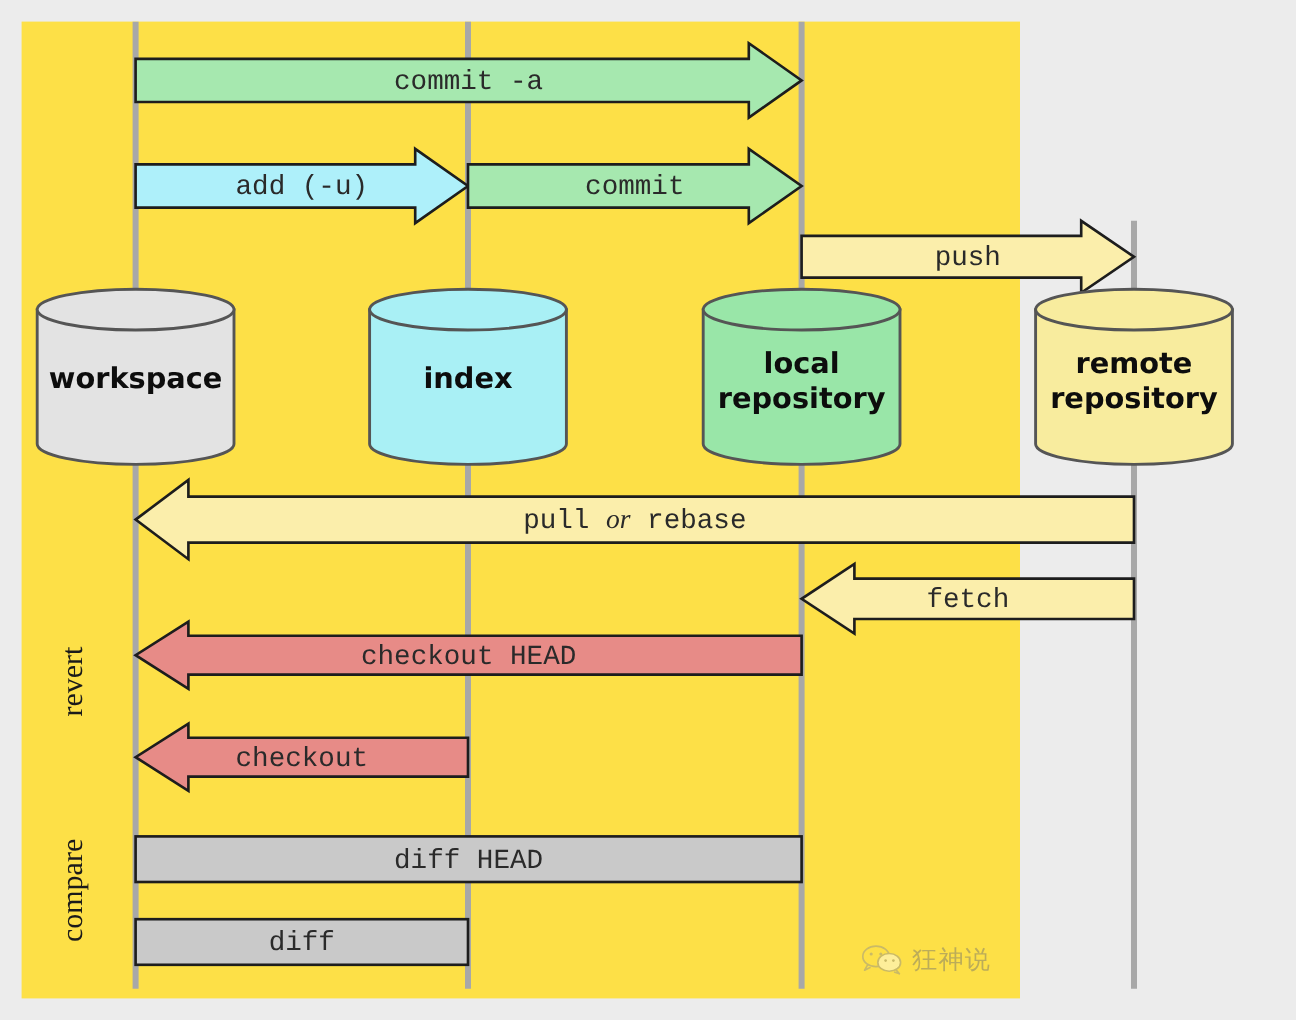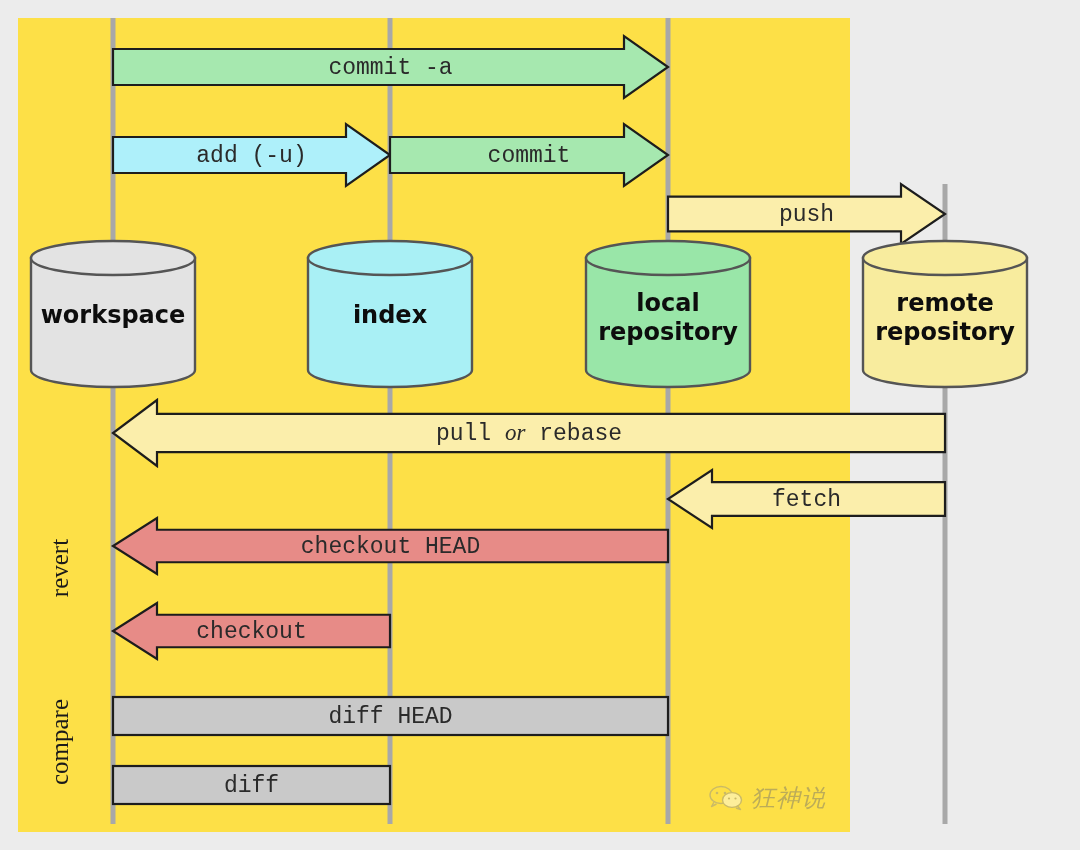--- a/index.html
+++ b/index.html
@@ -50,24 +50,23 @@
     right: 24px;
     bottom: 18px;
     display: flex;
     align-items: center;
     gap: 7px;
     opacity: 0.45;
     user-select: none;
   }
   .wm-text {
     font-family: "DejaVu Sans", sans-serif;
-    font-size: 24px;
+    font-size: 21px;
     color: #6e6e6e;
     letter-spacing: 1px;
-    font-style: italic;
   }
 </style>
 </head>
 <body>
 
 <div id="page">
 
   <div id="canvas">
 
     <svg id="diagram" viewBox="0 0 1044 814">

